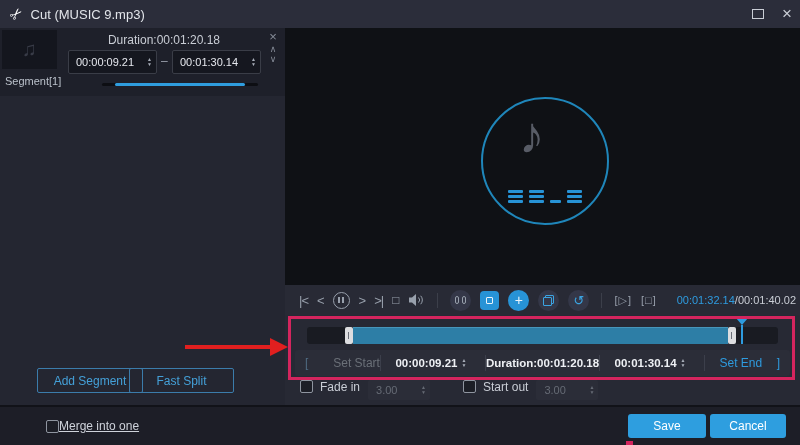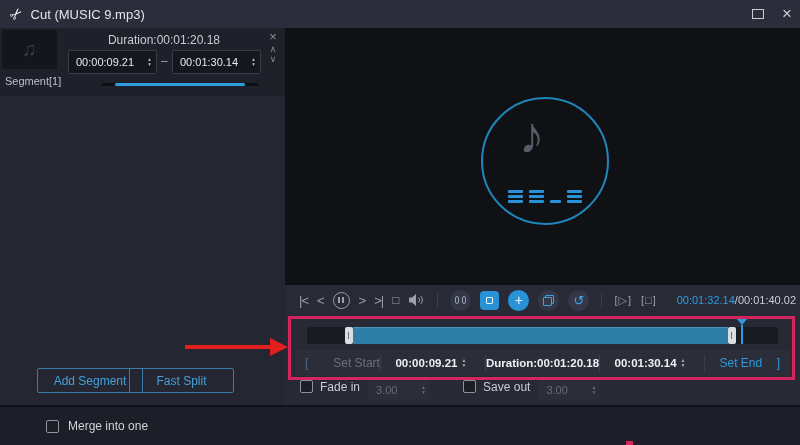--- a/index.html
+++ b/index.html
@@ -118,21 +118,21 @@
     display:flex; align-items:center; }
   .fade-spin .val { flex:1; padding-left:8px; font-size:11px; color:#666b75; }
   .fade-spin .spinner { color:#666b75; }
   .fade-gap { width:33px; }
 
   
   .footer { position:absolute; left:0; top:405px; width:800px; height:40px; background:#1d1e27;
     border-top:2px solid #111218; display:flex; align-items:center; padding-left:18px;
     font-size:12px; color:#ced2da; }
   .merge-box { margin-left:28px; }
-  .merge-label { margin-left:9px; }
+  .merge-label { margin-left:0;text-decoration:underline; }
   .footer-btn { position:absolute; top:7px; height:24px; background:#2e9edf; border:none;
     border-radius:3px; color:#fff; font-size:12px; font-family:"Liberation Sans","DejaVu Sans",sans-serif; }
   .btn-save { left:628px; width:78px; }
   .btn-cancel { left:710px; width:76px; }
   .stray-mark { position:absolute; left:626px; top:441px; width:7px; height:4px; background:#d4255e; }
 
   
   .red-box { position:absolute; left:288px; top:316px; width:507px; height:64px;
     border:3px solid #d4255e; z-index:50; pointer-events:none; }
   .arrow-shaft { position:absolute; left:185px; top:345px; width:88px; height:4px; background:#e11f1f; z-index:51; }
@@ -296,34 +296,36 @@
       <span class="fade-label">Fade in</span>
       <span class="fade-spin">
         <span class="val">3.00</span>
         <span class="spinner">
           <span>▲</span>
           <span>▼</span>
         </span>
       </span>
       <span class="fade-gap"></span>
       <span class="checkbox"></span>
-      <span class="fade-label">Save out</span>
+      <span class="fade-label">Start out</span>
       <span class="fade-spin">
         <span class="val">3.00</span>
         <span class="spinner">
           <span>▲</span>
           <span>▼</span>
         </span>
       </span>
     </div>
   </div>
 
   <div class="footer">
     <span class="checkbox merge-box"></span>
     <span class="merge-label">Merge into one</span>
+    <button class="footer-btn btn-save">Save</button>
+    <button class="footer-btn btn-cancel">Cancel</button>
   </div>
   <div class="stray-mark"></div>
 
   <div class="red-box"></div>
   <div class="arrow-shaft"></div>
   <div class="arrow-head"></div>
 
 </div>
 
 </body></html>

